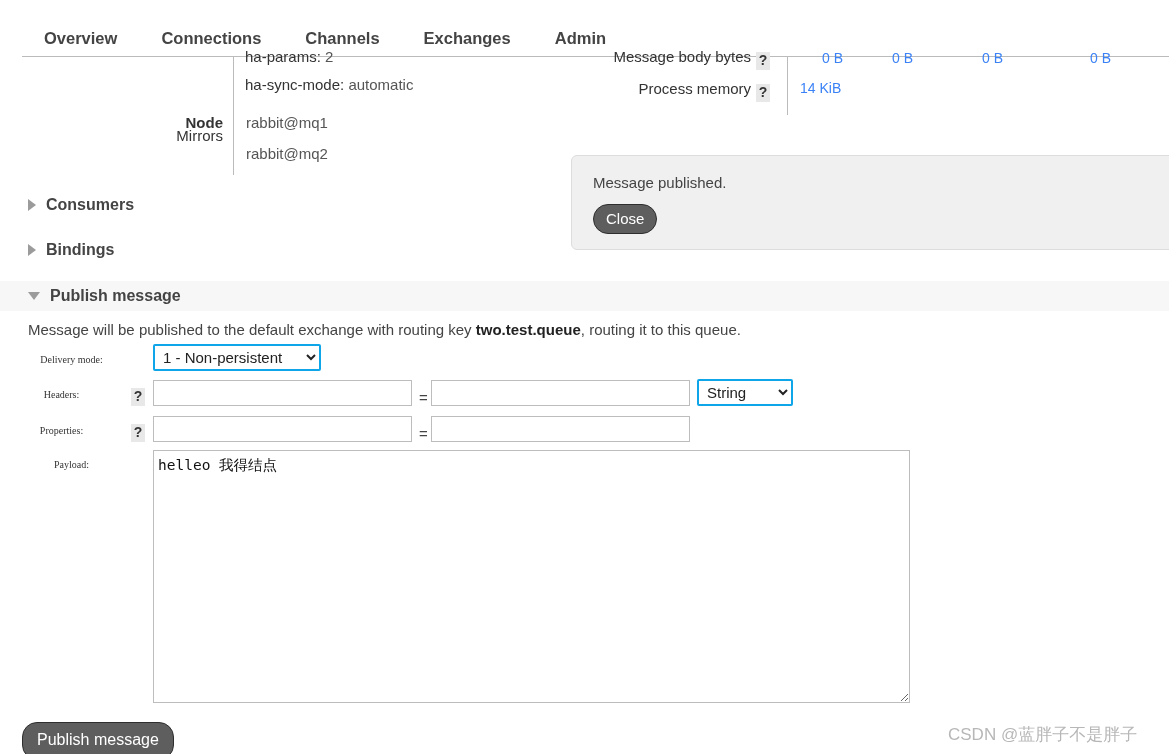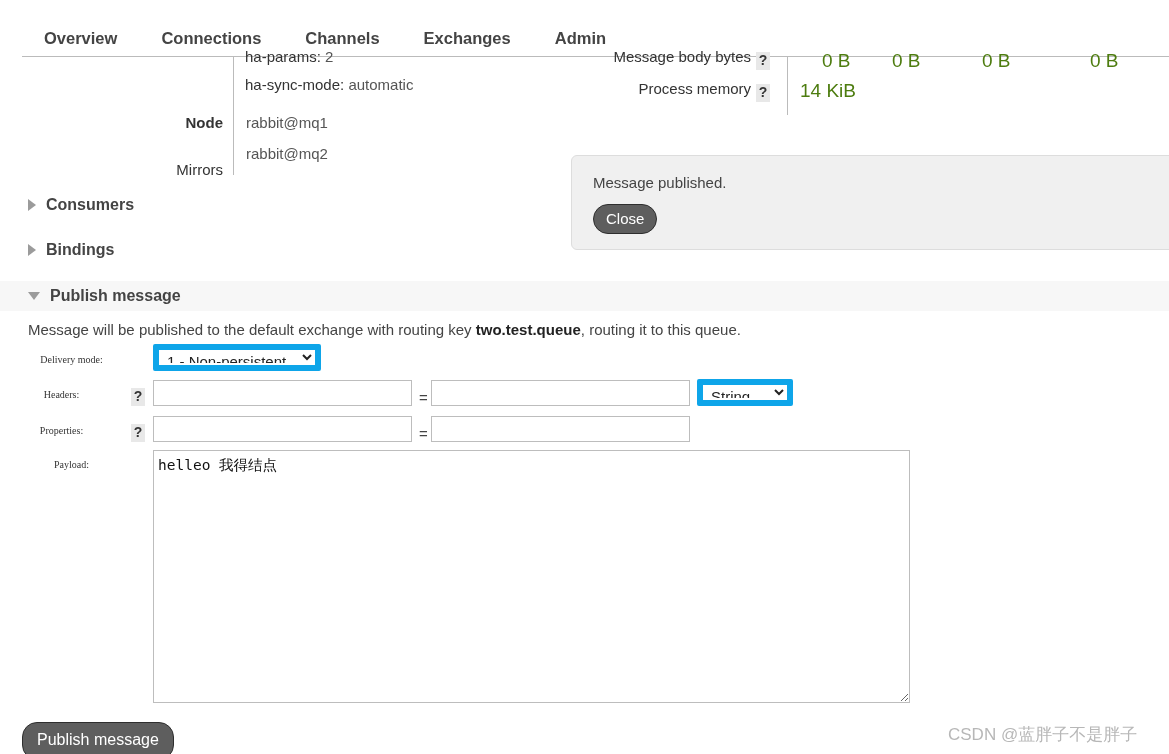--- a/index.html
+++ b/index.html
@@ -55,21 +55,21 @@
   .d-key { color: #333; }
 
   .help {
     display: inline-block; background: #e8e8e8; color: #333;
     font-size: 14px; font-weight: bold; line-height: 17px;
     width: 14px; height: 18px; text-align: center; vertical-align: -3px;
     margin-left: 5px; cursor: pointer;
   }
 
   .stat-num {
-    position: absolute; font-size: 19px; color: #4d7c0f; white-space: nowrap;
+    position: absolute; font-size: 14px; color: #3b82f6; white-space: nowrap;
     text-align: right;
   }
 
   
   .notice {
     position: absolute; left: 571px; top: 155px; width: 640px; height: 95px;
     background: #f0f0f0; border: 1px solid #ddd; border-radius: 6px;
   }
   .notice-text {
     position: absolute; left: 21px; top: 18px;
@@ -114,21 +114,21 @@
 
   .f-label {
     position: absolute; text-align: center; font-size: 10px; color: #333;
     white-space: nowrap;
     font-family: Liberation Serif, serif;
   }
 
   select.ctl {
     position: absolute; font-family: "Liberation Sans", sans-serif;
     font-size: 15px; color: #222; background: #fff;
-    border: 6px solid #0ea5e9; border-radius: 2px;
+    border: 2px solid #0ea5e9; border-radius: 2px;
     padding: 2px 4px; height: 27px;
   }
   input.ctl {
     position: absolute; font-family: "Liberation Sans", sans-serif;
     font-size: 14px; background: #fff; border: 1px solid #bdbdbd;
     height: 26px; padding: 2px 5px; color: #222;
   }
   .eq {
     position: absolute; font-size: 15px; color: #444;
   }
@@ -178,21 +178,21 @@
       <span>2</span>
     </div>
     <div class="d-value" style="left:245px; top:19px;">
       <span class="d-key">ha-sync-mode:</span>
       <span class="dotted">automatic</span>
     </div>
 
     <div class="d-label" style="left:103px; top:57px; width:120px;font-weight:bold;">Node</div>
     <div class="d-value" style="left:246px; top:57px;">rabbit@mq1</div>
 
-    <div class="d-label" style="left:103px; top:104px; width:120px;">Mirrors</div>
+    <div class="d-label" style="left:103px; top:70px; width:120px;">Mirrors</div>
     <div class="d-value" style="left:246px; top:88px;">rabbit@mq2</div>
 
     <div class="d-label" style="left:520px; top:-9px; width:250px;">
       <span>Message body bytes</span><span class="help">?</span>
     </div>
     <div class="d-label" style="left:520px; top:23px; width:250px;">
       <span>Process memory</span><span class="help">?</span>
     </div>
 
     <div class="stat-num" style="left:822px; top:-7px;">0 B</div>

